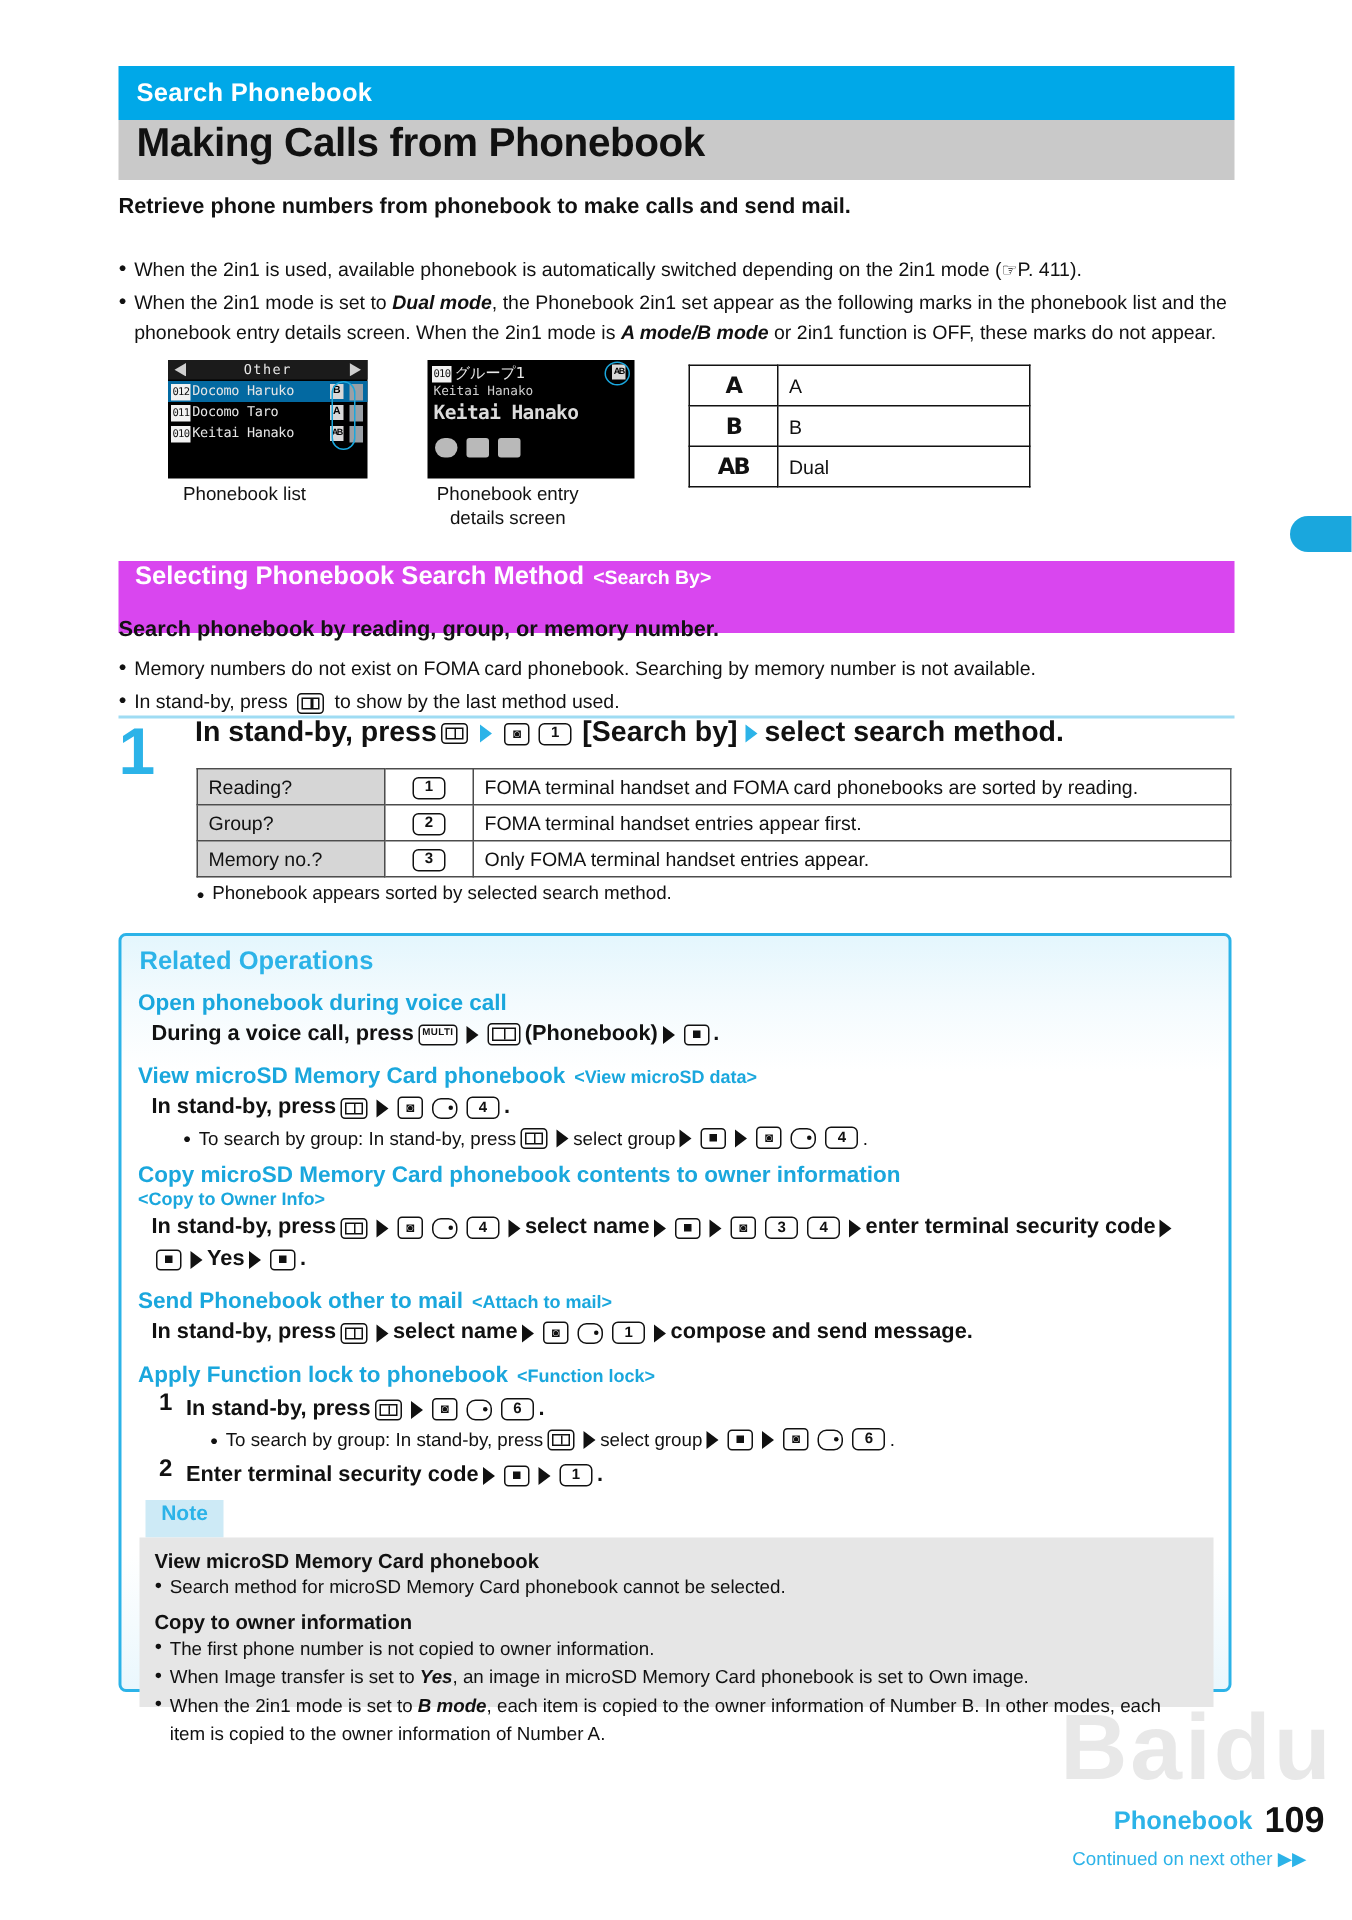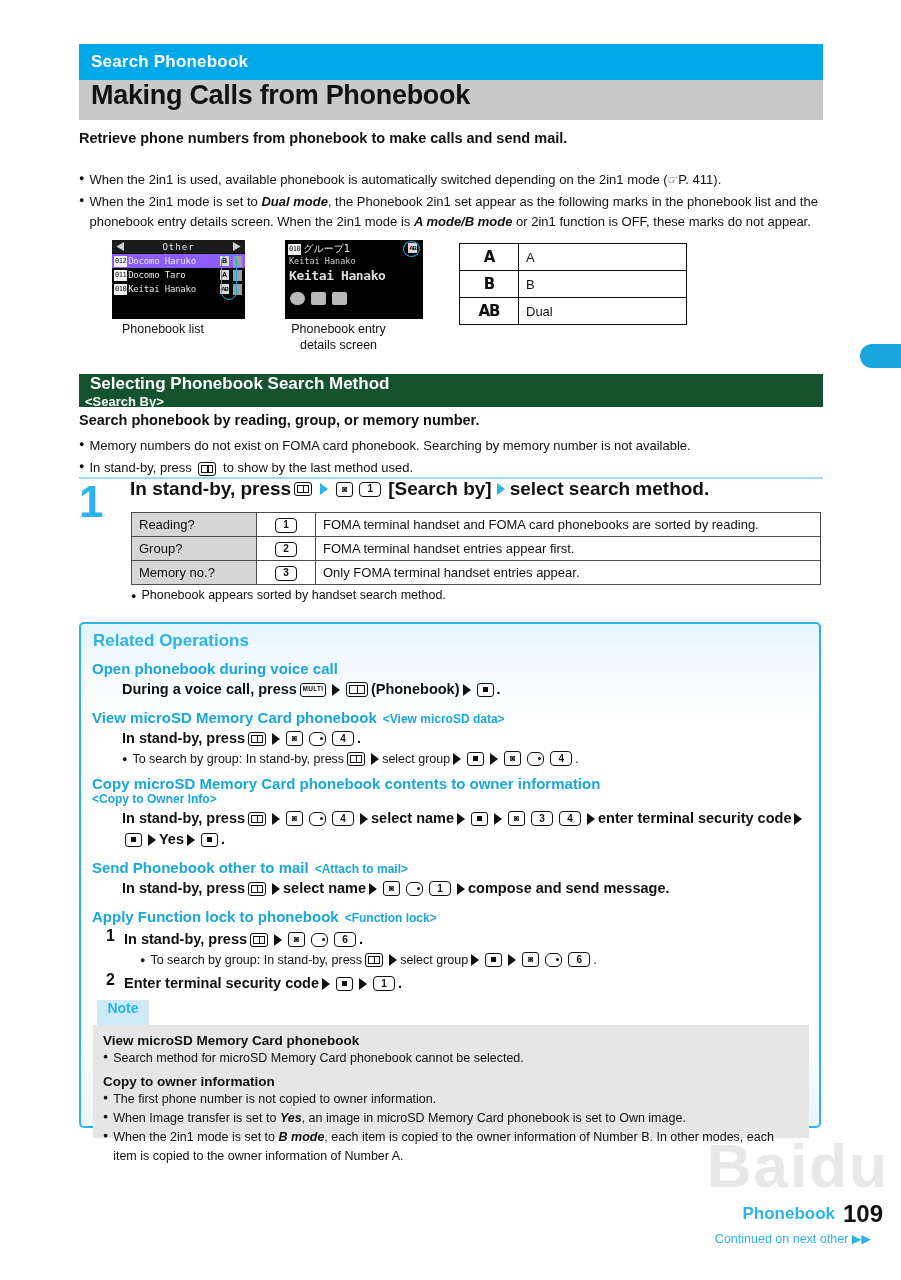--- a/index.html
+++ b/index.html
@@ -42,21 +42,21 @@
   .cap2{left:160px;top:82px;width:165px;}
 
   
   .pl-top{position:absolute;left:0;top:0;width:133px;height:13px;background:#1b1b1b;
           display:flex;align-items:center;justify-content:center;}
   .pl-top .ttl{color:#e8e8e8;font-family:"DejaVu Sans Mono",monospace;font-size:9px;letter-spacing:1px;}
   .pl-arrow{position:absolute;top:2px;width:9px;height:9px;background:#cfcfcf;}
   .pl-arrow.l{left:3px;clip-path:polygon(100% 0,100% 100%,15% 50%);}
   .pl-arrow.r{right:3px;clip-path:polygon(0 0,0 100%,85% 50%);}
   .pl-row{position:absolute;left:0;width:133px;height:14px;display:flex;align-items:center;}
-  .pl-row.sel{background:#8b5cf6;}
+  .pl-row.sel{background:#0369a1;}
   .pl-num{background:#f2f2f2;color:#111;font-family:"DejaVu Sans Mono",monospace;
           font-size:7px;line-height:9px;padding:1px 1px;margin-left:2px;letter-spacing:-.5px;}
   .pl-nm{color:#e6e6e6;font-family:"DejaVu Sans Mono",monospace;font-size:9px;margin-left:1px;letter-spacing:-.2px;}
   .pl-mk{position:absolute;right:16px;width:9px;height:10px;background:#d8d8d8;color:#000;
          font-size:7px;font-weight:bold;line-height:10px;text-align:center;}
   .pl-mk2{position:absolute;right:3px;width:9px;height:11px;background:#9aa0a6;}
   .ring{position:absolute;border:1.5px solid #1aa7dd;border-radius:50%;}
 
   
   .pd-g{position:absolute;left:3px;top:2px;display:flex;align-items:center;}
@@ -75,22 +75,22 @@
   .abt td{border:1px solid #111;font-size:13px;padding:4px 7px;height:18px;}
   .abt td.k{width:44px;text-align:center;font-weight:bold;font-size:15px;
             font-family:"DejaVu Sans",sans-serif;letter-spacing:-1px;}
 
   
   .edge-tab{position:absolute;left:860px;top:344px;width:48px;height:24px;
             background:#1aa7dd;border-radius:12px 0 0 12px;}
 
   
   .sec2{
-    position:absolute;left:79px;top:374px;width:744px;height:33px;
-    background:#14532d;color:#fff;display:flex;align-items:baseline;flex-direction:column;
+    position:absolute;left:79px;top:374px;width:744px;height:48px;
+    background:#d946ef;color:#fff;display:flex;align-items:baseline;
   }
   .sec2 .m{font-size:17px;font-weight:bold;padding-left:11px;}
   .sec2 .s{font-size:13px;font-weight:bold;padding-left:6px;}
 
   .sub-lead{position:absolute;left:79px;top:412px;font-size:14.5px;font-weight:bold;}
   .bullets2{position:absolute;left:79px;top:434px;width:752px;}
 
   .rule{position:absolute;left:79px;top:477px;width:744px;height:2px;background:#9fdcf3;}
   .stepnum{position:absolute;left:79px;top:480px;font-size:44px;font-weight:bold;
            color:#2cb3e8;line-height:44px;font-family:"Liberation Sans",sans-serif;}
@@ -109,21 +109,21 @@
     position:absolute;left:79px;top:622px;width:742px;height:506px;
     border:2px solid #2cb3e8;border-radius:5px;
     background:linear-gradient(to bottom,#e4f6fd 0%,#f4fbfe 9%,#ffffff 18%,#ffffff 82%,#eaf7fd 100%);
     box-sizing:border-box;
   }
   .ro-title{position:absolute;left:12px;top:7px;font-size:17px;font-weight:bold;color:#2cb3e8;}
   .ro-body{position:absolute;left:11px;top:36px;right:12px;}
   .ro-h{font-size:15px;font-weight:bold;color:#1aa7dd;margin-top:9px;display:flex;align-items:baseline;flex-wrap:wrap;}
   .ro-h .tag{font-size:12px;font-weight:bold;margin-left:6px;}
   .ro-h .tag2{font-size:12px;font-weight:bold;}
-  .ro-l{font-size:14.5px;font-weight:bold;margin-left:30px;margin-top:2px;
+  .ro-l{font-size:14.5px;font-weight:bold;margin-left:9px;margin-top:2px;
         display:flex;align-items:center;flex-wrap:wrap;line-height:1.45;}
   .ro-sub{font-size:12.5px;margin-left:30px;margin-top:2px;display:flex;align-items:center;flex-wrap:wrap;}
   .ro-sub .dot{font-size:9px;margin-right:5px;}
   .ro-step{display:flex;align-items:flex-start;margin-left:14px;margin-top:2px;}
   .ro-step .n{font-size:16px;font-weight:bold;width:18px;flex:0 0 auto;}
   .ro-step .c{flex:1 1 auto;}
   .ro-step .c .ro-l{margin-left:0;}
   .ro-step .c .ro-sub{margin-left:16px;}
 
   
@@ -313,21 +313,21 @@
     <tr>
       <td class="a">Memory no.?</td>
       <td class="b"><span class="kb k-num">3</span></td>
       <td>Only FOMA terminal handset entries appear.</td>
     </tr>
   </tbody>
     </table>
 
   <div class="st-note">
     <span class="dot">●</span>
-    <span>Phonebook appears sorted by handset search method.</span>
+    <span>Phonebook appears sorted by selected search method.</span>
   </div>
 
   <div class="ro">
     <div class="ro-title">Related Operations</div>
     <div class="ro-body">
 
       <div class="ro-h" style="margin-top:0;">
         <span>Open phonebook during voice call</span>
       </div>
       <div class="ro-l">

